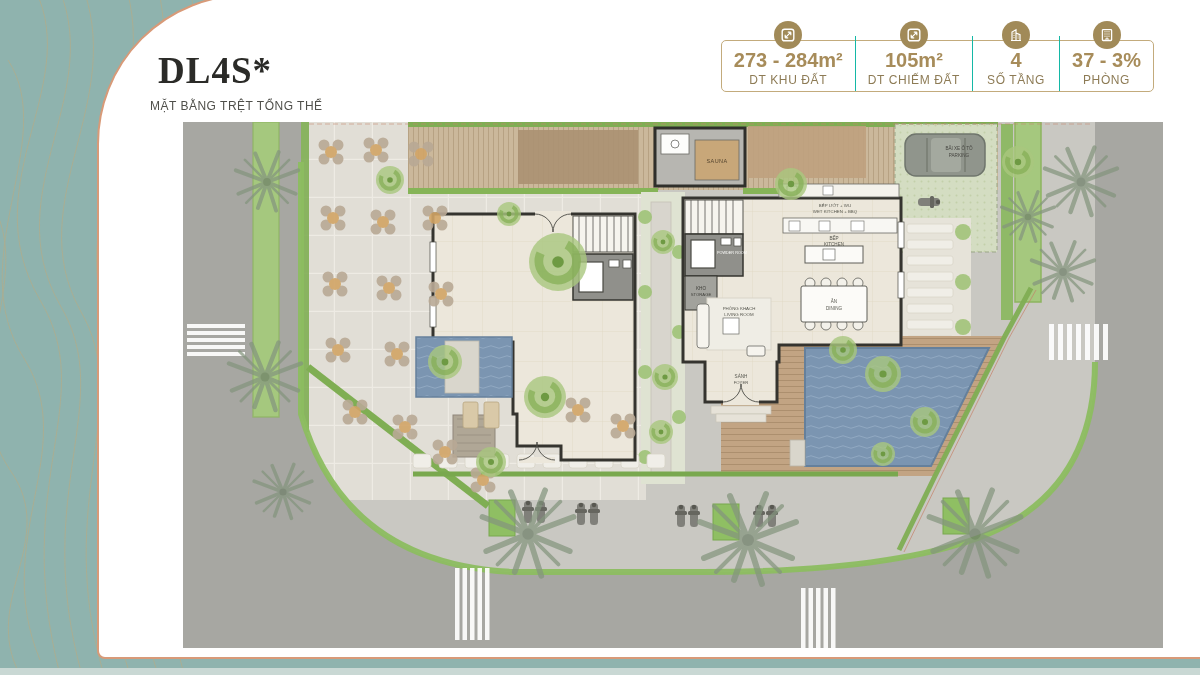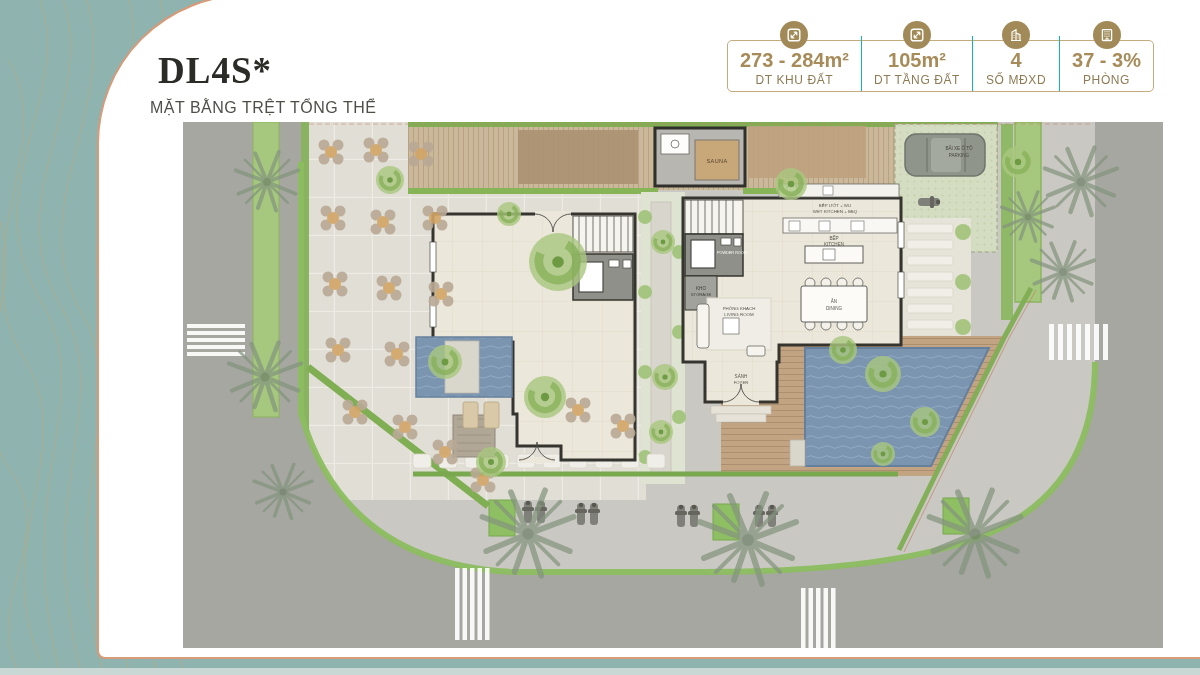--- a/index.html
+++ b/index.html
@@ -14,21 +14,21 @@
     background:#ffffff;border:2px solid #d89a78;
     border-radius:150px 0 0 8px;
   }
   .bottom-strip{position:absolute;left:0;right:0;bottom:0;height:7px;background:#c9d8d4;}
   .title-block{position:absolute;left:150px;top:44px;}
   .title-block h1{
     margin:8px;font-family:"Liberation Serif","DejaVu Serif",serif;
     font-size:37px;font-weight:bold;color:#2b2b28;letter-spacing:1px;line-height:1.05;
   }
   .title-block h2{
-    margin:5px 0 0 0;font-size:16px;font-weight:normal;color:#4f4f4a;letter-spacing:.5px;
+    margin:5px 0 0 0;font-size:12px;font-weight:normal;color:#4f4f4a;letter-spacing:.5px;
   }
   .stats{
     position:absolute;right:46px;top:40px;height:50px;
     display:flex;align-items:flex-end;
     border:1.5px solid #c3ab7c;border-radius:5px;background:#fff;
   }
   .stat{
     position:relative;display:flex;flex-direction:column;align-items:center;justify-content:center;
     padding:8px 12px 4px 12px;min-width:62px;
   }
@@ -79,31 +79,31 @@
     <span class="label">DT KHU ĐẤT</span>
   </div>
   <div class="stat">
     <span class="icon">
       <svg width="16" height="16" viewBox="0 0 16 16">
           <rect x="2.2" y="2.2" width="11.6" height="11.6" rx="2.4" fill="none" stroke="#fff" stroke-width="1.4"></rect>
           <path d="M5.2,10.8 L10.8,5.2 M5.2,10.8 l0,-3 M5.2,10.8 l3,0 M10.8,5.2 l0,3 M10.8,5.2 l-3,0" stroke="#fff" stroke-width="1.2" fill="none"></path>
         </svg>
     </span>
     <span class="value">105m²</span>
-    <span class="label">DT TẦNG ĐẤT</span>
+    <span class="label">DT CHIẾM ĐẤT</span>
   </div>
   <div class="stat">
     <span class="icon">
       <svg width="16" height="16" viewBox="0 0 16 16">
           <path d="M4,13.5 V5 l4,-2.2 V13.5 M8,6 l4,1.6 V13.5 M3,13.5 h10" stroke="#fff" stroke-width="1.2" fill="none"></path>
           <path d="M5.5,6.2 h1 M5.5,8.4 h1 M5.5,10.6 h1 M9.6,9 h1 M9.6,11 h1" stroke="#fff" stroke-width="1"></path>
         </svg>
     </span>
     <span class="value">4</span>
-    <span class="label">SỐ MĐXD</span>
+    <span class="label">SỐ TẦNG</span>
   </div>
   <div class="stat">
     <span class="icon">
       <svg width="16" height="16" viewBox="0 0 16 16">
           <rect x="3.4" y="2.6" width="9.2" height="10.9" rx="0.8" fill="none" stroke="#fff" stroke-width="1.3"></rect>
           <path d="M5.4,4.8 h1.2 M7.4,4.8 h1.2 M9.4,4.8 h1.2 M5.4,7 h1.2 M7.4,7 h1.2 M9.4,7 h1.2 M5.4,9.2 h1.2 M7.4,9.2 h1.2 M9.4,9.2 h1.2 M7,11.2 h2 v2.3 h-2 z" stroke="#fff" stroke-width="1" fill="none"></path>
         </svg>
     </span>
     <span class="value">37 - 3%</span>
     <span class="label">PHÒNG</span>

